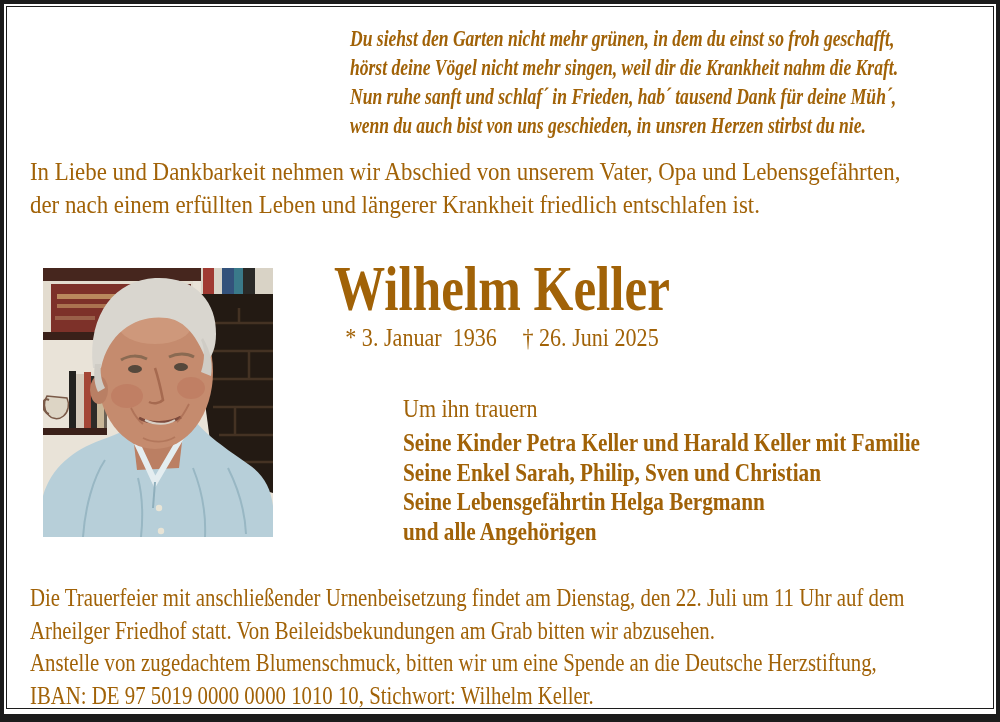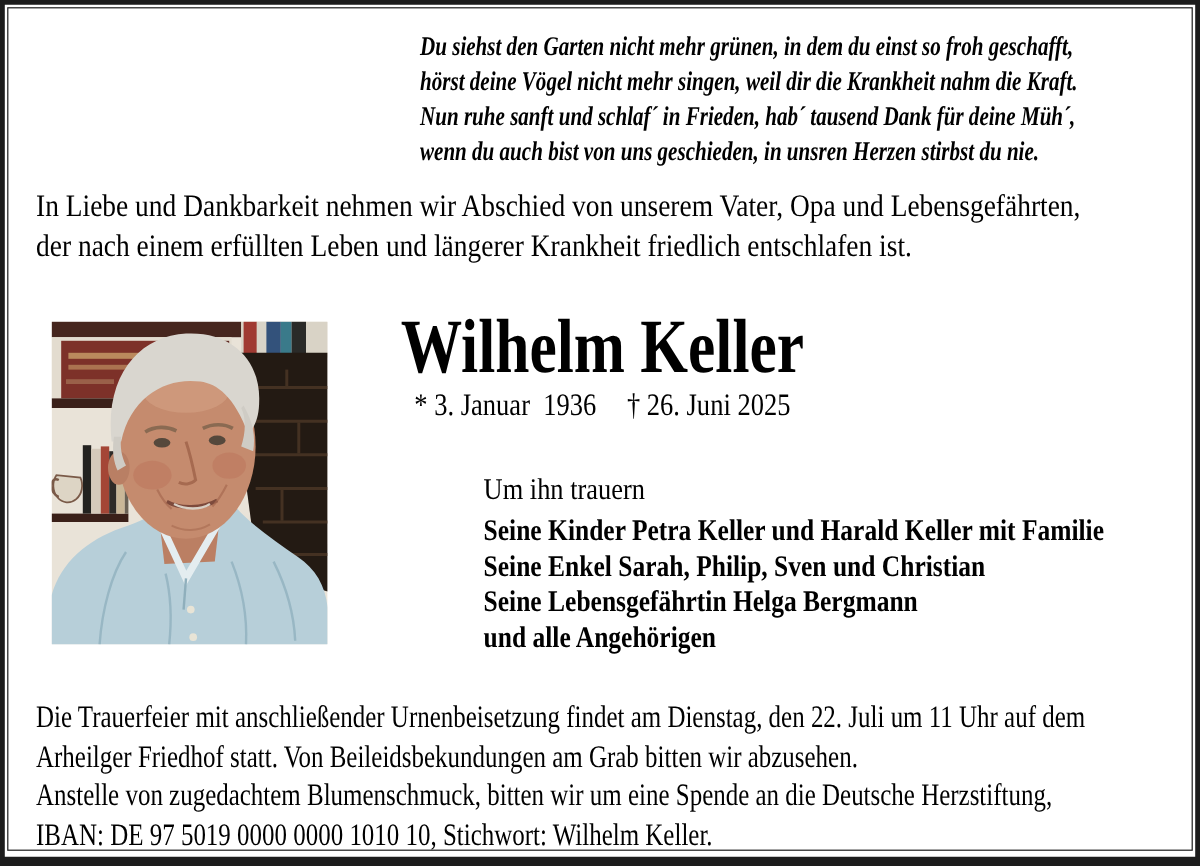--- a/index.html
+++ b/index.html
@@ -1,18 +1,18 @@
 <!DOCTYPE html>
 <html><head>
 <meta charset="utf-8">
 <style>
   html,body { margin:0; padding:0; background:#ffffff; }
   .canvas {
     position:relative; width:1000px; height:722px; background:#ffffff;
-    font-family:"Liberation Serif","DejaVu Serif",serif; color:#000000; overflow:hidden;
+    font-family:"Liberation Serif","DejaVu Serif",serif; color:#a16207; overflow:hidden;
   }
   .outer-frame {
     position:absolute; inset:0; border:4px solid #1c1c1c; border-bottom-width:8px;
     box-sizing:border-box; pointer-events:none;
   }
   .inner-frame {
     position:absolute; left:6px; top:6px; right:6px; bottom:13px;
     border:1.5px solid #1c1c1c; box-sizing:border-box; pointer-events:none;
   }
   .line { white-space:pre; }

